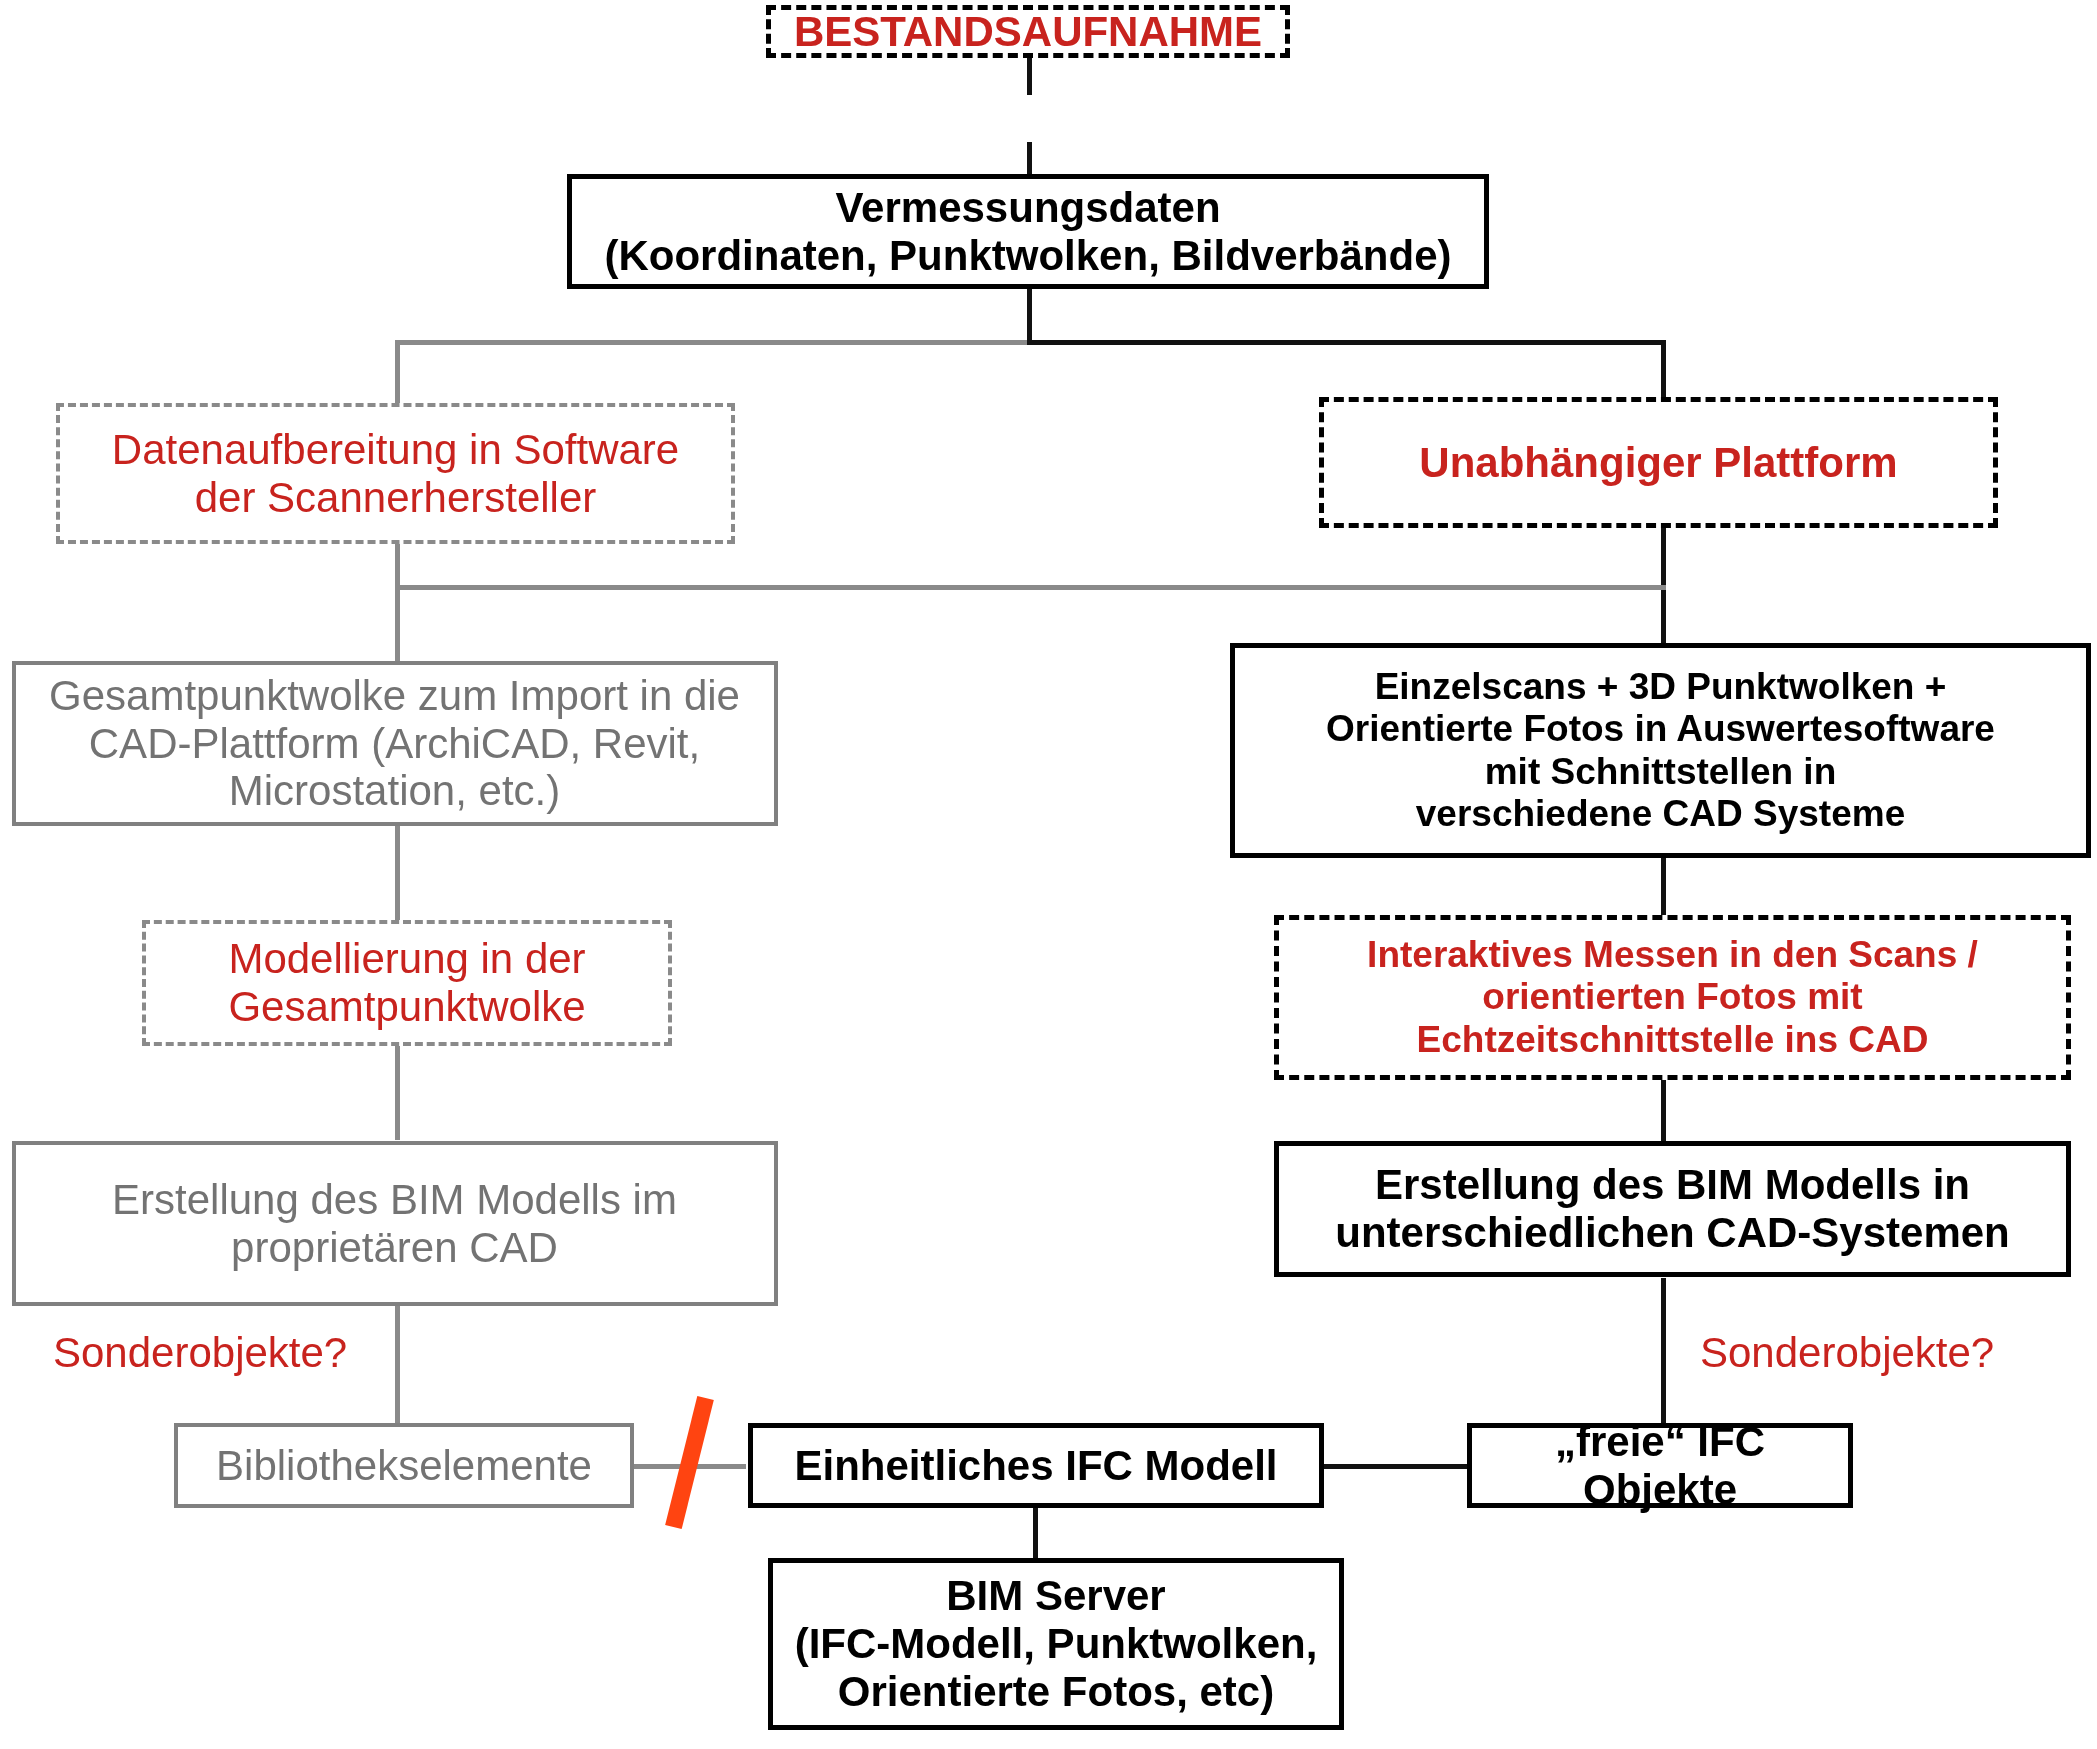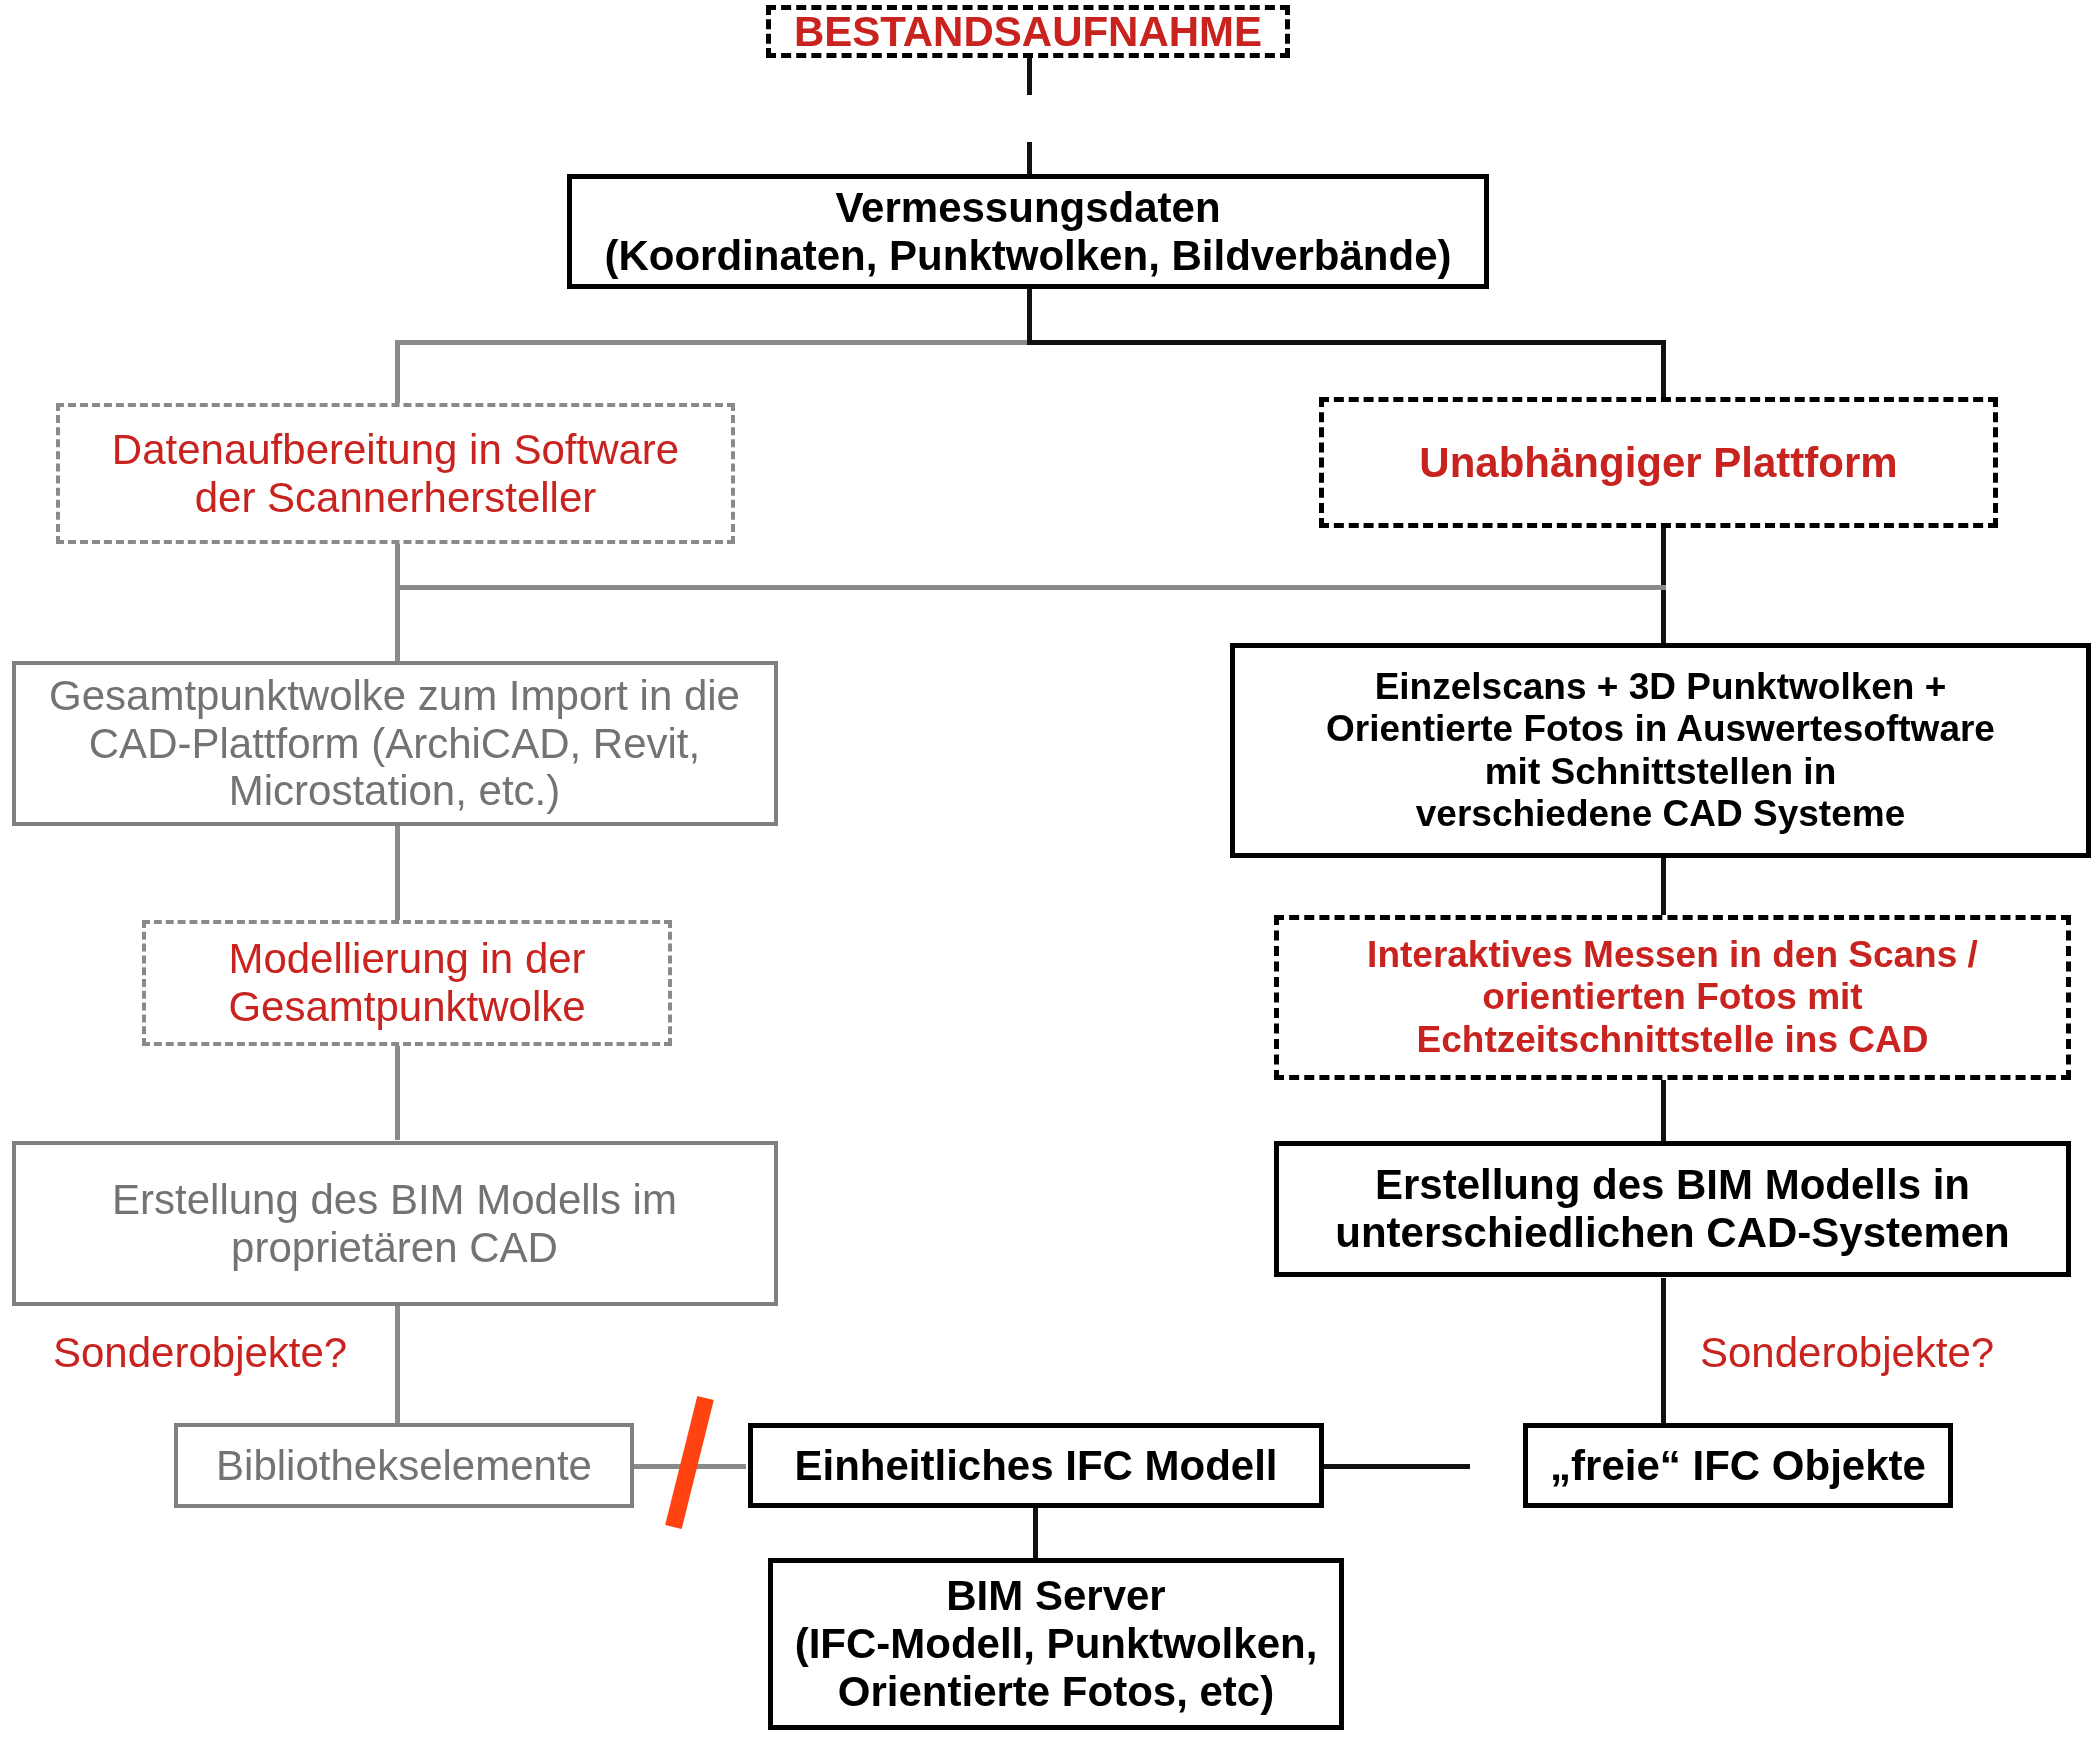--- a/index.html
+++ b/index.html
@@ -136,21 +136,21 @@
   <div class="freetext t-red fs-big" style="left:1700px;top:1329px;">Sonderobjekte?</div>
 
   <div class="node b-solid-gray" style="left:174px;top:1423px;width:460px;height:85px;">
     <span class="txt t-black fs-big">Bibliothekselemente</span>
   </div>
 
   <div class="node b-solid-black" style="left:748px;top:1423px;width:576px;height:85px;">
     <span class="txt t-black-bold fs-big">Einheitliches IFC Modell</span>
   </div>
 
-  <div class="node b-solid-black" style="left:1523px;top:1423px;width:430px;height:85px;">
+  <div class="node b-solid-black" style="left:1467px;top:1423px;width:386px;height:85px;">
     <span class="txt t-black-bold fs-big">„freie“ IFC Objekte</span>
   </div>
 
   <div class="node b-solid-black" style="left:748px;top:1558px;width:576px;height:172px;flex-direction:column;margin-left:20px;">
     <span class="txt t-black-bold fs-big">BIM Server</span>
     <span class="txt t-black-bold fs-big">(IFC-Modell, Punktwolken,</span>
     <span class="txt t-black-bold fs-big">Orientierte Fotos, etc)</span>
   </div>
 
 </div>

